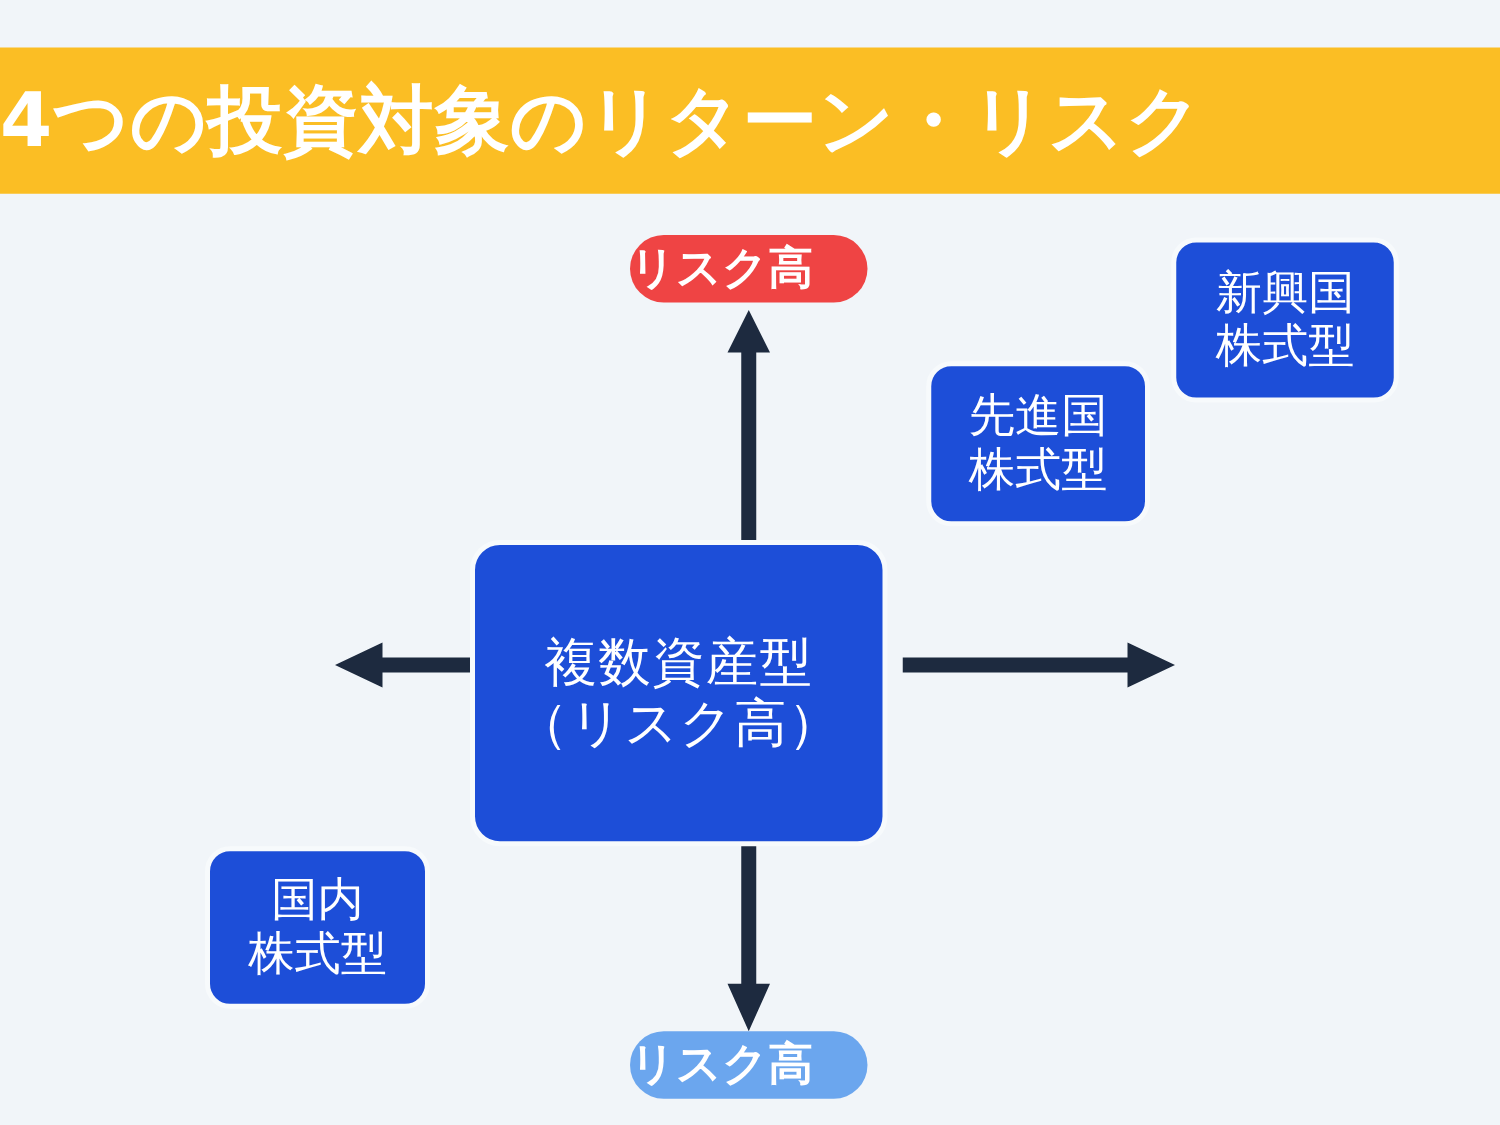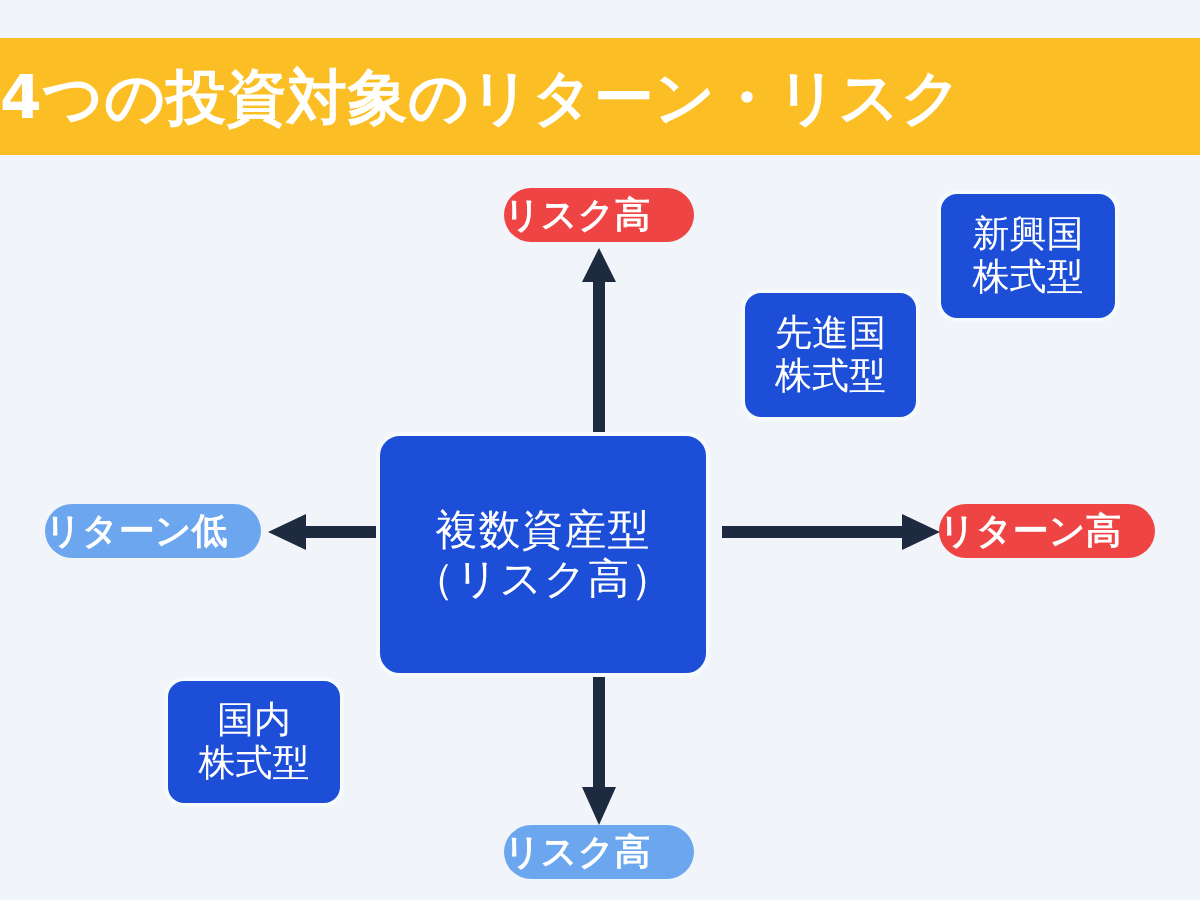--- a/index.html
+++ b/index.html
@@ -165,27 +165,21 @@
   </div>
 
   <div class="pill pill-red" id="pill-risk-high">
     <span>リスク高</span>
   </div>
 
   <div class="pill pill-blue" id="pill-risk-low">
     <span>リスク高</span>
   </div>
 
-  <div class="pill pill-blue" id="pill-return-low">
-    <span>リターン低</span>
-  </div>
-
-  <div class="pill pill-red" id="pill-return-high">
-    <span>リターン高</span>
-  </div>
+
 
   <div class="arrow" id="arrow-up">
     <svg viewBox="0 0 42 186" preserveAspectRatio="none">
       <polygon class="arrow-fill" points="21,0 38,34 27,34 27,186 15,186 15,34 4,34"></polygon>
     </svg>
   </div>
 
   <div class="arrow" id="arrow-down">
     <svg viewBox="0 0 42 150" preserveAspectRatio="none">
       <polygon class="arrow-fill" points="21,150 38,112 27,112 27,0 15,0 15,112 4,112"></polygon>

